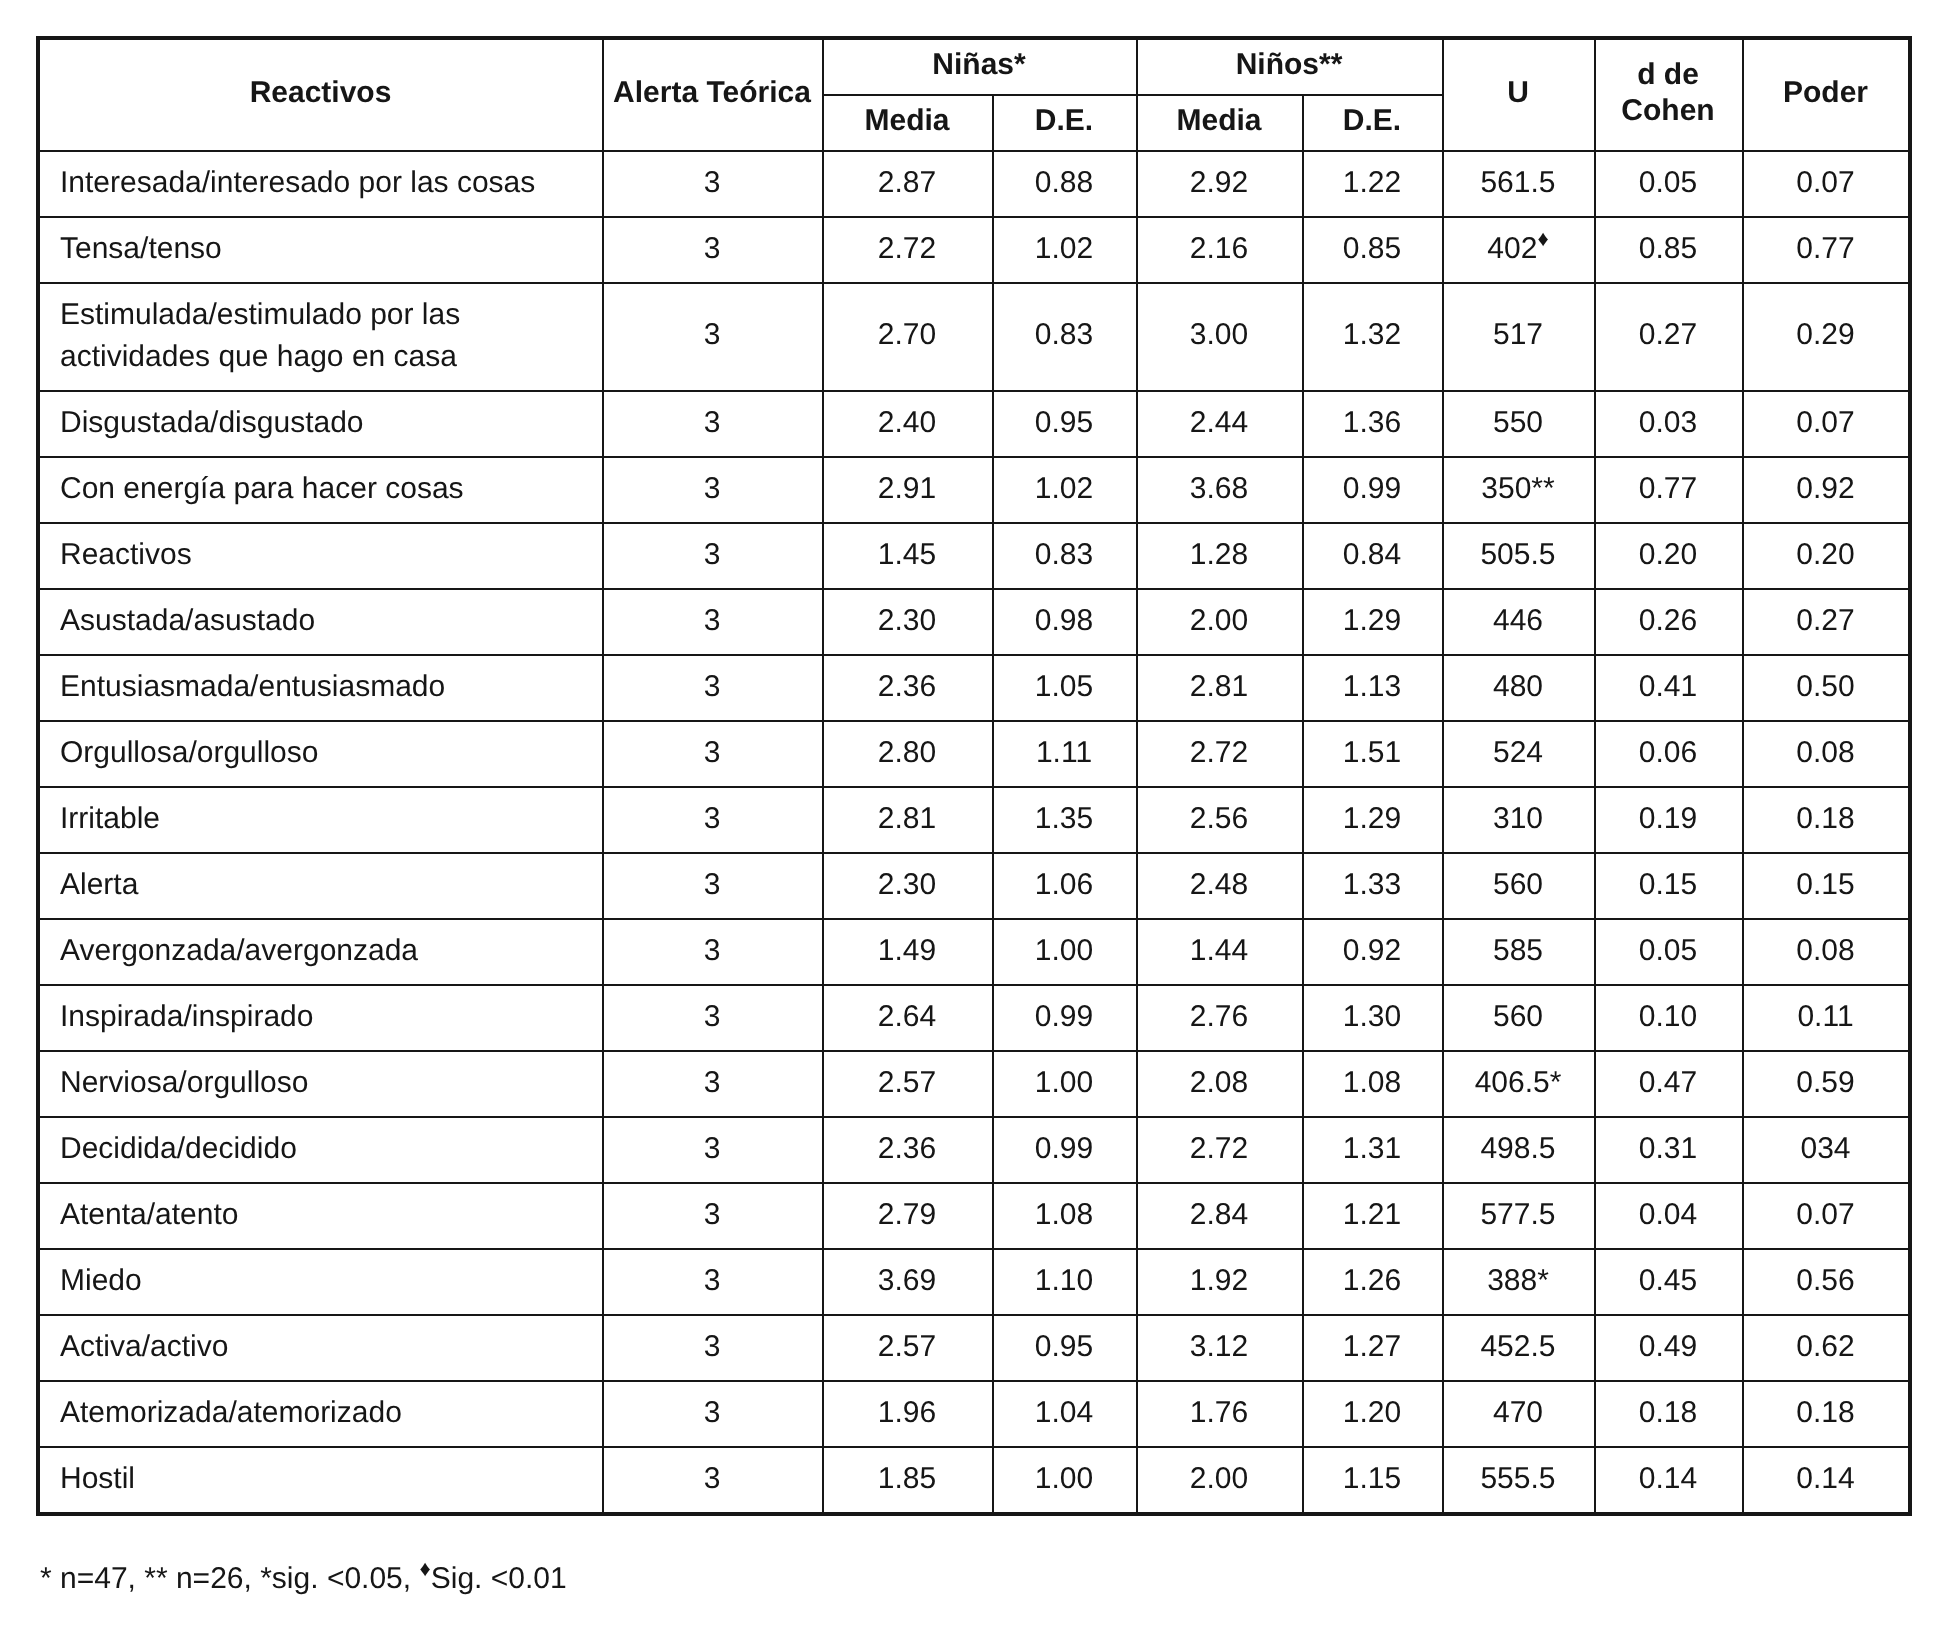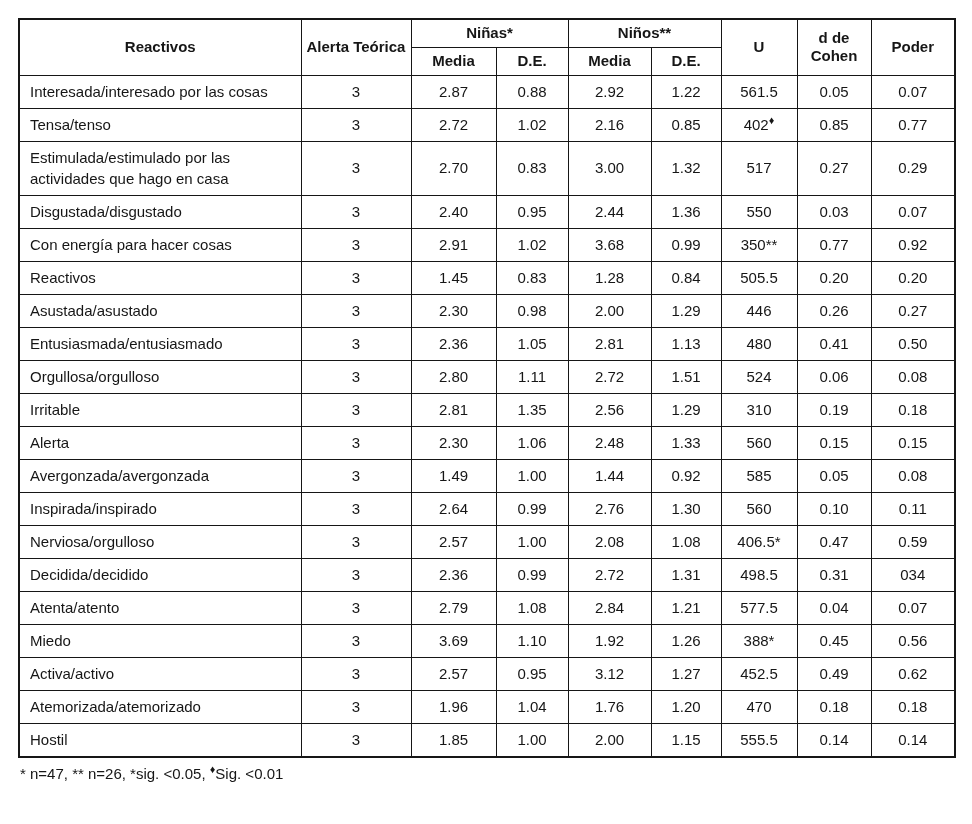--- a/index.html
+++ b/index.html
@@ -46,21 +46,21 @@
     padding-right: 8px;
   }
   table.stats tbody td {
     height: 22px;
   }
   sup {
     font-size: 11px;
     line-height: 0;
   }
   .footnote {
-    margin-top: 7px;
+    margin-top: 23px;
     font-size: 15px;
     padding-left: 2px;
     color: #161616;
   }
 </style>
 </head>
 <body>
 
 <div class="page">
 

